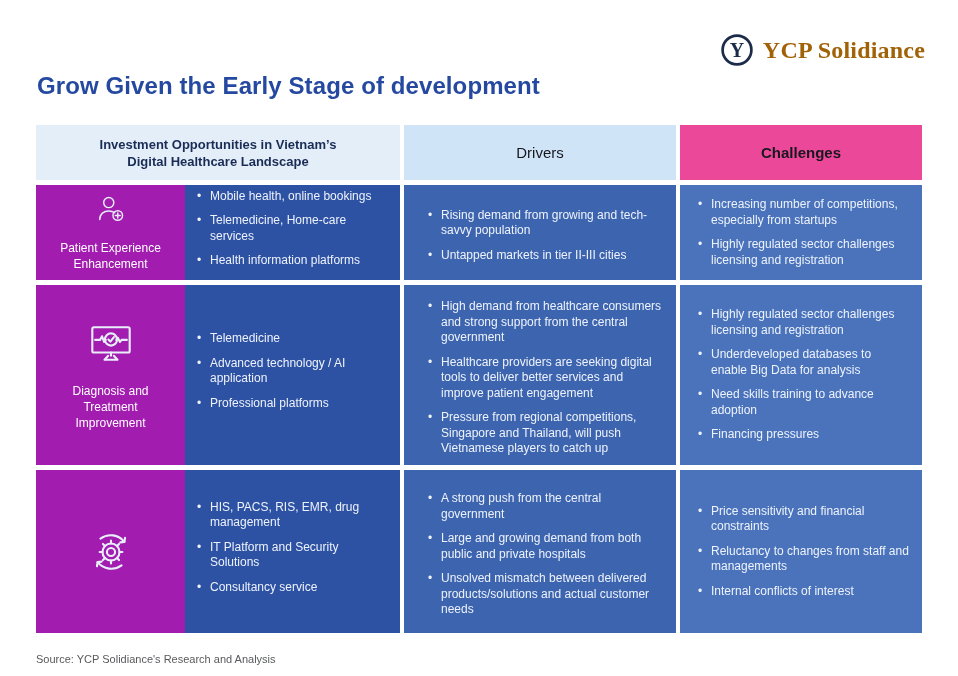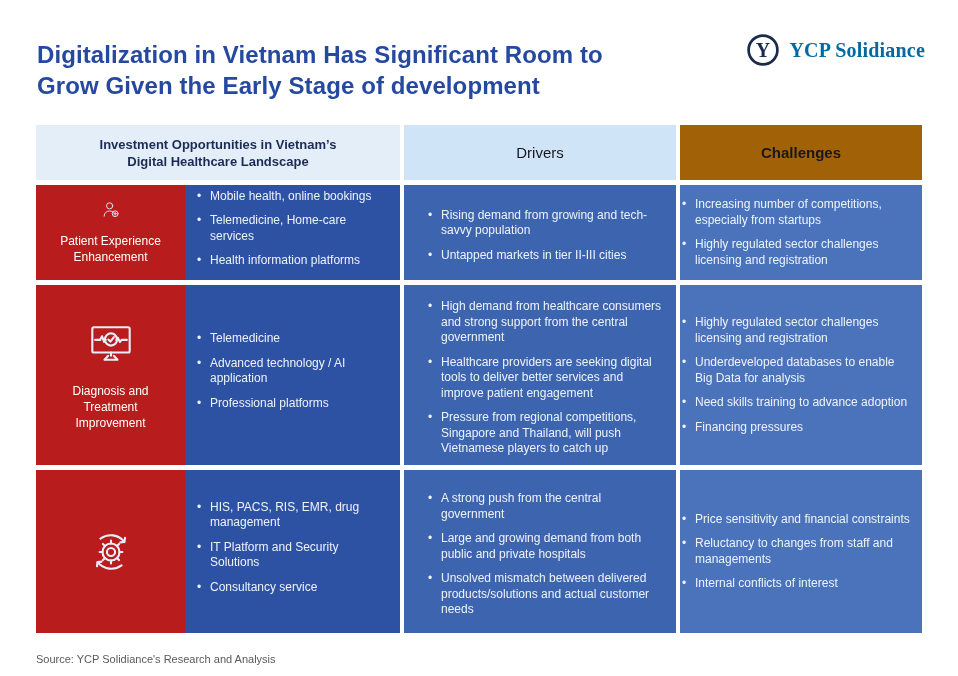--- a/index.html
+++ b/index.html
@@ -13,45 +13,45 @@
   .title {
     position:absolute; left:37px; top:39px;
     font-size:24px; line-height:31px; font-weight:bold; color:#2549a0;
     letter-spacing:0.1px;
   }
   
   .logo { position:absolute; top:33px; right:33px; display:flex; align-items:center; gap:9px; }
   .logo svg { display:block; }
   .logo-text {
     font-family:"Liberation Serif","DejaVu Serif",serif;
-    font-size:20px; font-weight:bold; color:#0369a1; letter-spacing:0.2px;
+    font-size:24px; font-weight:bold; color:#a16207; letter-spacing:0.2px;
   }
   
   .table {
     position:absolute; left:36px; top:125px;
     display:grid;
     grid-template-columns:149px 219px 276px 242px;
     grid-template-rows:55px 95px 180px 163px;
     row-gap:5px;
   }
   .cell { display:flex; flex-direction:column; justify-content:center; }
   .sep  { border-right:4px solid #ffffff; }
   
   .hd-a {
     grid-column:1 / 3; background:#e4eef9; align-items:center; text-align:center;
     font-weight:bold; font-size:13px; line-height:17px; color:#1a2c55; padding:6px 42px;
   }
   .hd-b { background:#cfe5f7; align-items:center; font-weight:normal; font-size:15px; color:#17171f; }
-  .hd-c { background:#a16207; align-items:center; font-weight:bold; font-size:15px; color:#17171f; }
+  .hd-c { background:#ec4899; align-items:center; font-weight:bold; font-size:15px; color:#17171f; }
   
-  .cat  { background:#b91c1c; align-items:center; text-align:center; padding:15px 12px; gap:11px; }
+  .cat  { background:#a21caf; align-items:center; text-align:center; padding:8px 12px; gap:11px; }
   .cat-label { color:#ffffff; font-size:12px; line-height:16px; max-width:122px; }
   .opp  { background:#2d51a3; padding:2px 10px 10px 12px; }
   .drv  { background:#3d64af; padding:16px 14px 10px 24px; }
-  .chl  { background:#4a73bc; padding:10px 12px 10px 2px; }
+  .chl  { background:#4a73bc; padding:10px 12px 10px 18px; }
   ul.bullets { list-style:none; }
   ul.bullets li {
     position:relative; padding-left:13px; margin-bottom:9px;
     color:#eef3fb; font-size:12px; line-height:15.5px;
   }
   ul.bullets li:last-child { margin-bottom:0; }
   ul.bullets li::before { content:"•"; position:absolute; left:0; top:0; color:#eef3fb; }
   .icon { width:52px; height:52px; }
   .icon * { stroke:#e9eefb; fill:none; stroke-width:2.6; stroke-linecap:round; stroke-linejoin:round; }
   
@@ -61,21 +61,21 @@
   .footer-copyright {
     position:absolute; right:36px; top:653px; font-size:12px; color:#4a4a4c;margin-top:40px;
   }
 </style>
 </head>
 <body>
 
 <div class="slide">
 
   <h1 class="title">
-    <span>Digitalization in Vietnam Has Significant Room to</span><br>
+    <br>
     <span>Grow Given the Early Stage of development</span>
   </h1>
 
   <div class="logo">
     <svg class="logo-icon" width="34" height="34" viewBox="0 0 34 34">
       <circle cx="17" cy="17" r="14.4" fill="none" stroke="#1c2b4a" stroke-width="2.7"></circle>
       <text x="17" y="24" text-anchor="middle" font-family="Liberation Serif, DejaVu Serif, serif" font-size="20" font-weight="bold" fill="#1c2b4a">Y</text>
     </svg>
     <span class="logo-text">YCP Solidiance</span>
   </div>

